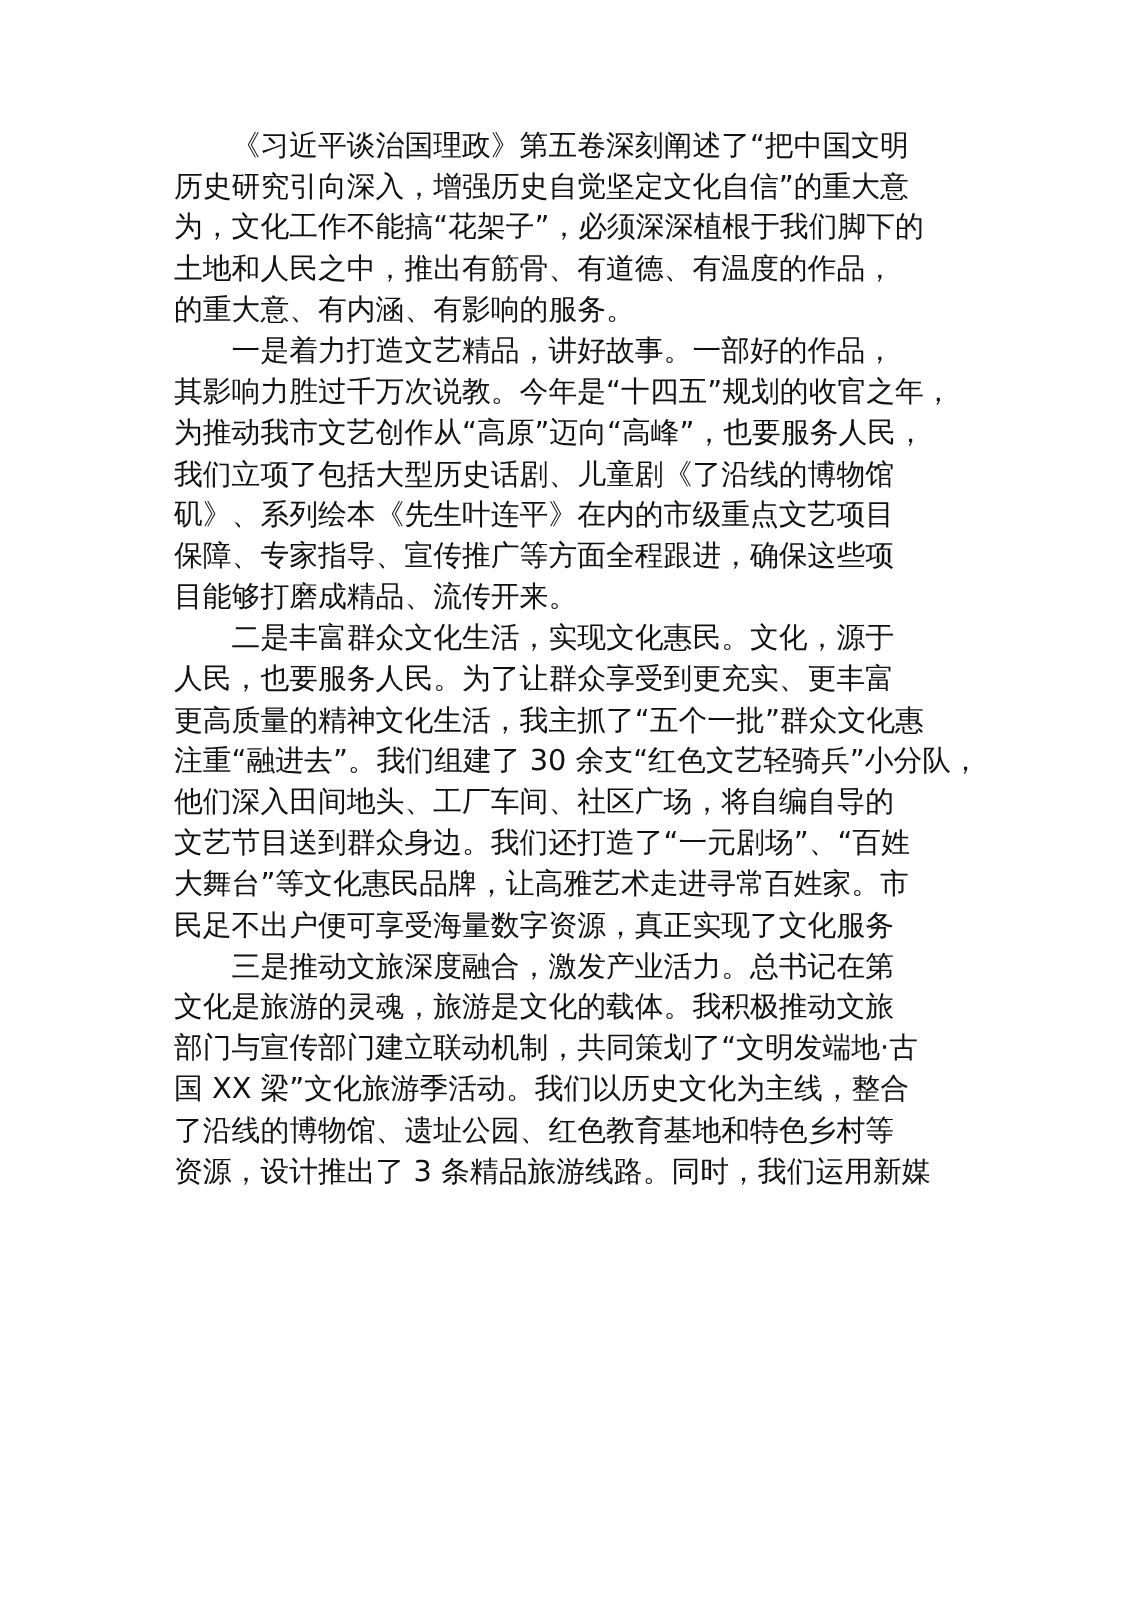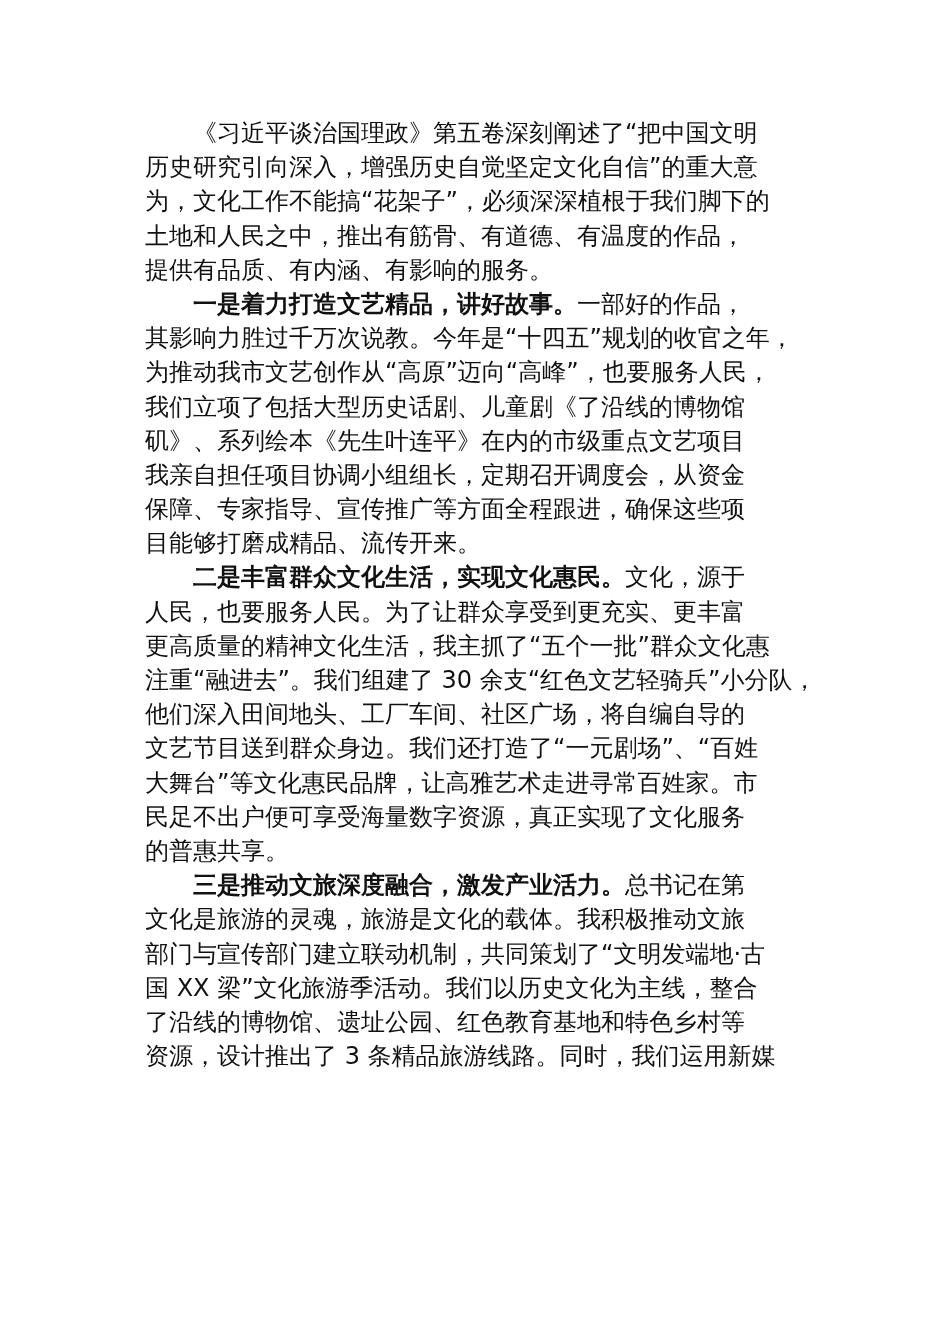--- a/index.html
+++ b/index.html
@@ -1,59 +1,57 @@
 <!DOCTYPE html>
 <html><head>
 <meta charset="utf-8">
 <style>
   html, body { margin:0; padding:0; background:#ffffff; }
   body { width:950px; height:1344px; position:relative; overflow:hidden; }
   .page {
-    position:absolute; left:145px; top:116px; width:700px;
+    position:absolute; left:145px; top:104px; width:700px;
     font-family: "DejaVu Sans", "Liberation Sans", sans-serif;
     font-size:24px; line-height:34.2px; color:#111111;
   }
   .line { display:block; white-space:nowrap; height:34.2px; }
   .indent { padding-left:48px; }
-  .bold { font-weight:bold; }
+  .bold { font-weight:normal; }
 </style>
 </head>
 <body>
 
 <div class="page">
 
   <div>
     <span class="line indent">《习近平谈治国理政》第五卷深刻阐述了“把中国文明</span>
     <span class="line">历史研究引向深入，增强历史自觉坚定文化自信”的重大意</span>
     <span class="line">为，文化工作不能搞“花架子”，必须深深植根于我们脚下的</span>
     <span class="line">土地和人民之中，推出有筋骨、有道德、有温度的作品，</span>
-    <span class="line">提供有品质、有内涵、有影响的服务。</span>
+    <span class="line">的重大意、有内涵、有影响的服务。</span>
   </div>
 
   <div>
     <span class="line indent"><span class="bold">一是着力打造文艺精品，讲好故事。</span><span>一部好的作品，</span></span>
     <span class="line">其影响力胜过千万次说教。今年是“十四五”规划的收官之年，</span>
     <span class="line">为推动我市文艺创作从“高原”迈向“高峰”，也要服务人民，</span>
     <span class="line">我们立项了包括大型历史话剧、儿童剧《了沿线的博物馆</span>
     <span class="line">矶》、系列绘本《先生叶连平》在内的市级重点文艺项目</span>
-    <span class="line">我亲自担任项目协调小组组长，定期召开调度会，从资金</span>
     <span class="line">保障、专家指导、宣传推广等方面全程跟进，确保这些项</span>
     <span class="line">目能够打磨成精品、流传开来。</span>
   </div>
 
   <div>
     <span class="line indent"><span class="bold">二是丰富群众文化生活，实现文化惠民。</span><span>文化，源于</span></span>
     <span class="line">人民，也要服务人民。为了让群众享受到更充实、更丰富</span>
     <span class="line">更高质量的精神文化生活，我主抓了“五个一批”群众文化惠</span>
     <span class="line">注重“融进去”。我们组建了 30 余支“红色文艺轻骑兵”小分队，</span>
     <span class="line">他们深入田间地头、工厂车间、社区广场，将自编自导的</span>
     <span class="line">文艺节目送到群众身边。我们还打造了“一元剧场”、“百姓</span>
     <span class="line">大舞台”等文化惠民品牌，让高雅艺术走进寻常百姓家。市</span>
     <span class="line">民足不出户便可享受海量数字资源，真正实现了文化服务</span>
-    <span class="line">的普惠共享。</span>
   </div>
 
   <div>
     <span class="line indent"><span class="bold">三是推动文旅深度融合，激发产业活力。</span><span>总书记在第</span></span>
     <span class="line">文化是旅游的灵魂，旅游是文化的载体。我积极推动文旅</span>
     <span class="line">部门与宣传部门建立联动机制，共同策划了“文明发端地·古</span>
     <span class="line">国 XX 梁”文化旅游季活动。我们以历史文化为主线，整合</span>
     <span class="line">了沿线的博物馆、遗址公园、红色教育基地和特色乡村等</span>
     <span class="line">资源，设计推出了 3 条精品旅游线路。同时，我们运用新媒</span>
   </div>

